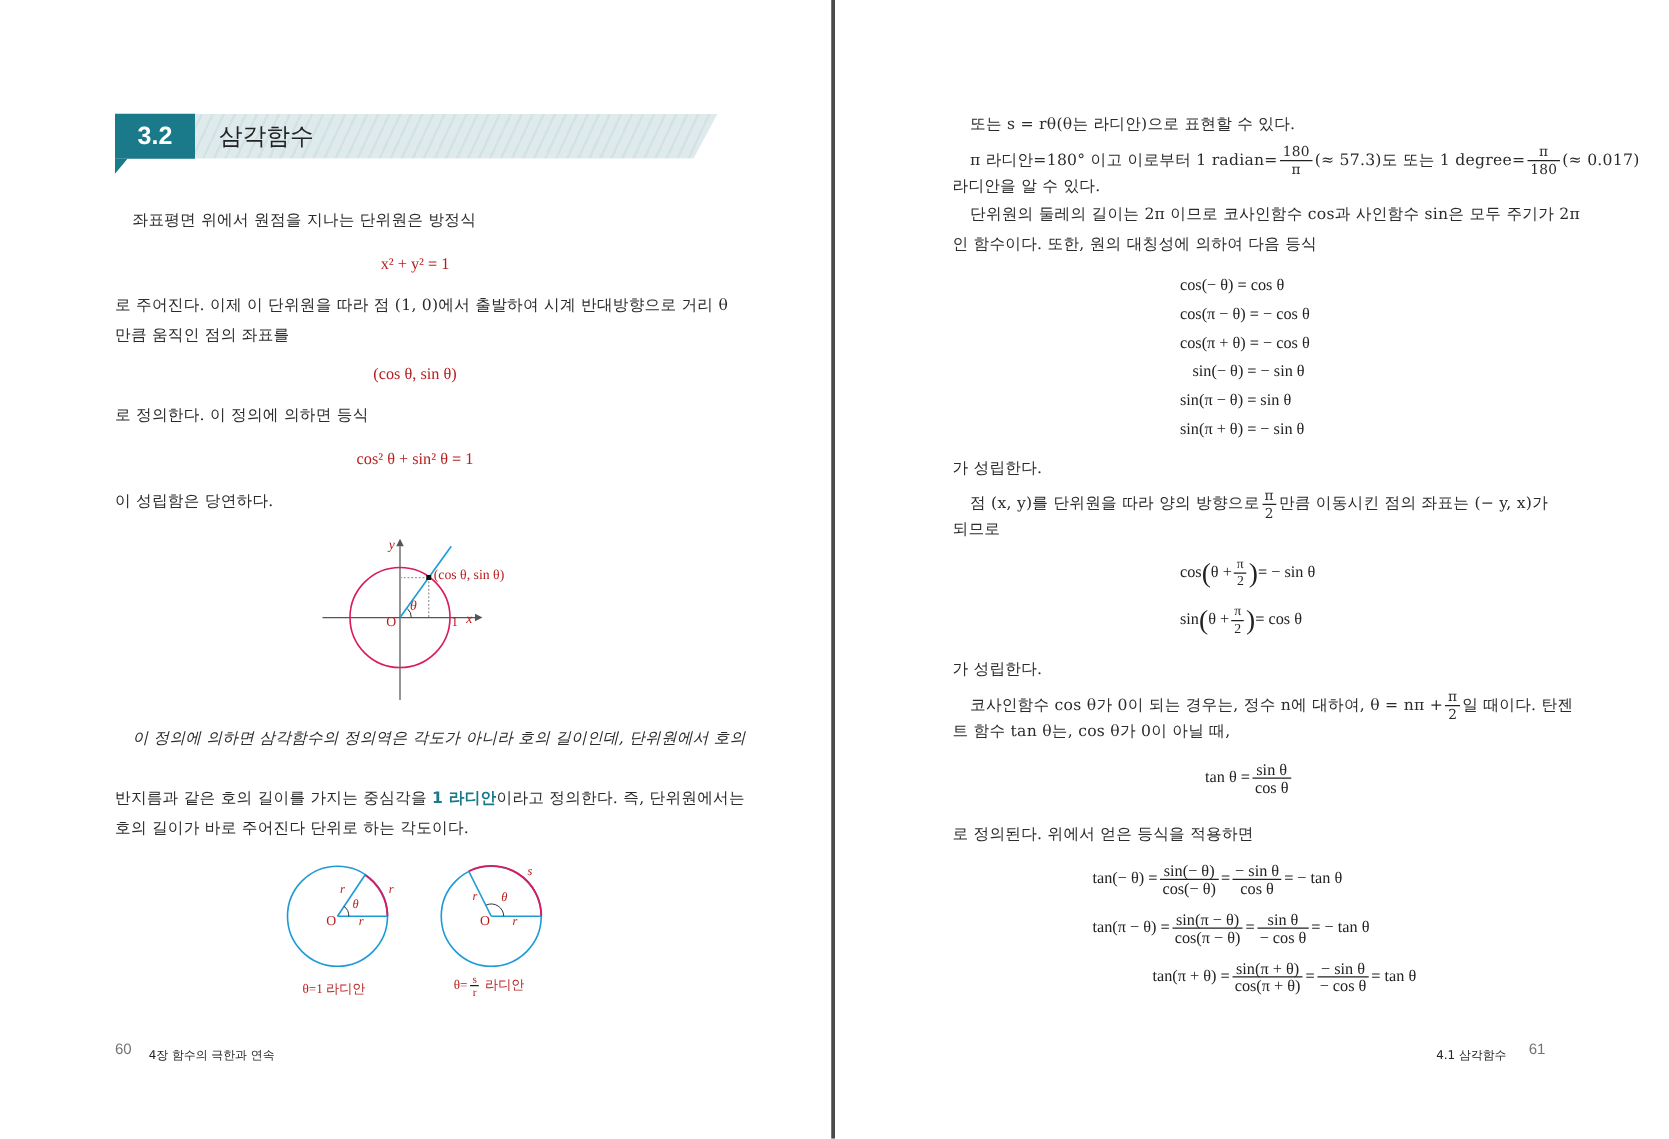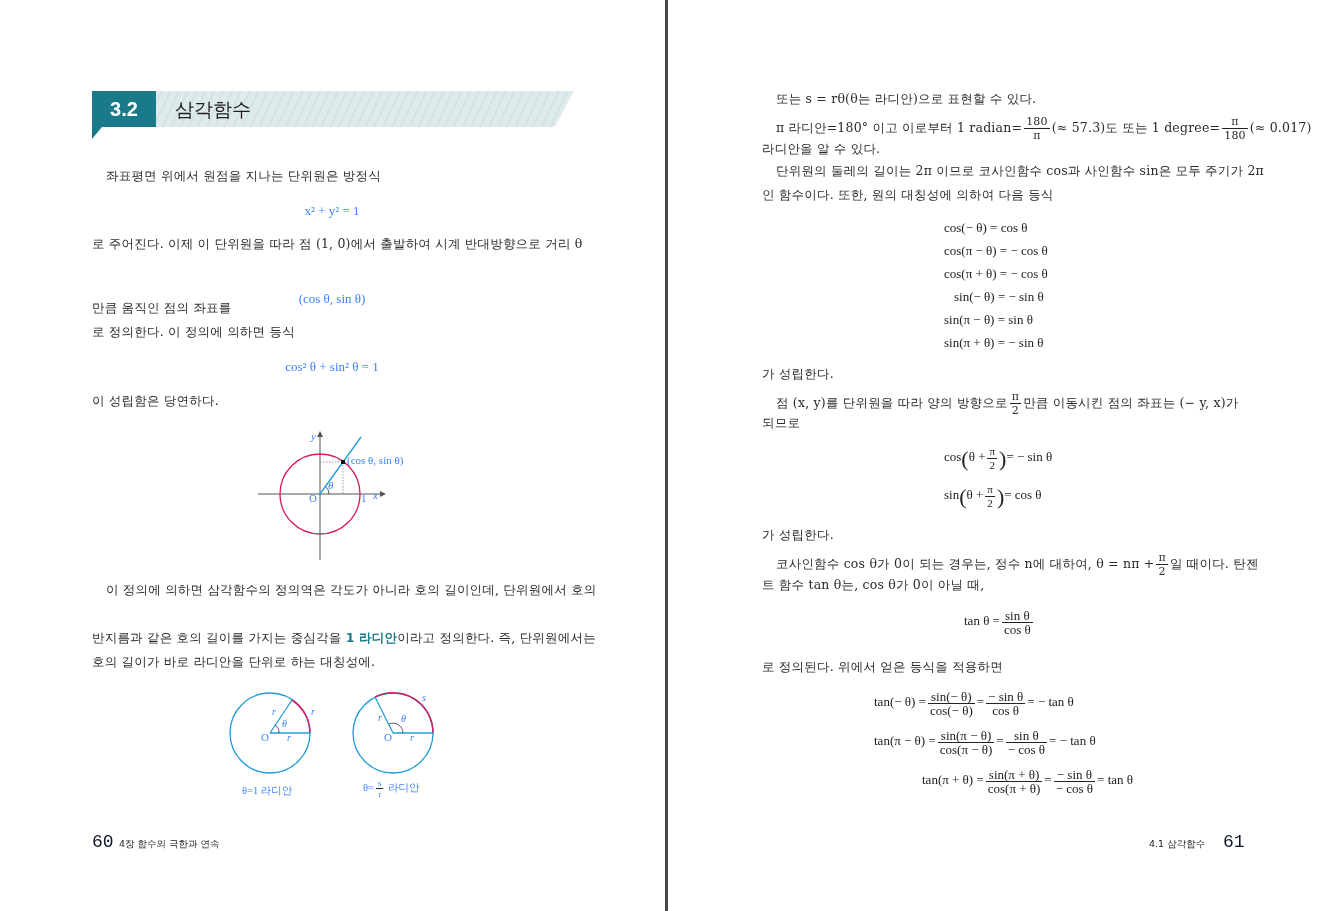--- a/index.html
+++ b/index.html
@@ -2,50 +2,50 @@
 <html><head>
 <meta charset="utf-8">
 <style>
   html,body{margin:0;padding:0;background:#fff;}
   body{width:1335px;height:911px;position:relative;overflow:hidden;font-family:"DejaVu Serif",serif;color:#222;}
   .page{position:absolute;top:0;height:911px;}
   #left-page{left:0;width:666px;}
   #right-page{left:668px;width:667px;}
   .spine{position:absolute;left:665px;top:0;width:3px;height:911px;background:#4a4a4a;}
   .txt{position:absolute;font-size:12.5px;line-height:16px;white-space:nowrap;color:#2a2a2a;letter-spacing:0.2px;}
-  .math{position:absolute;font-family:"Liberation Serif",serif;font-size:13px;white-space:nowrap;color:#3b82f6;}
+  .math{position:absolute;font-family:"Liberation Serif",serif;font-size:13px;white-space:nowrap;color:#b91c1c;}
   .center{text-align:center;}
   
   .band{position:absolute;left:92px;top:91px;width:482px;height:36px;background:repeating-linear-gradient(115deg,#dfeaec 0 6px,#d3e2e5 6px 8px);clip-path:polygon(0 0,100% 0,96% 100%,0 100%);}
   .band-num{position:absolute;left:92px;top:91px;width:64px;height:36px;background:#1a7a8a;color:#fff;font-family:"Liberation Sans",sans-serif;font-weight:bold;font-size:20px;line-height:36px;text-align:center;}
   .band-tail{position:absolute;left:92px;top:127px;width:0;height:0;border-top:12px solid #1a7a8a;border-right:10px solid transparent;}
   .band-title{position:absolute;left:175px;top:91px;line-height:36px;font-family:"DejaVu Sans",sans-serif;font-size:19px;color:#222;}
   .hl{color:#1a7a8a;font-family:"DejaVu Sans",sans-serif;font-weight:bold;}
-  .folio-num{position:absolute;font-family:Liberation Mono, monospace;font-size:18px;color:#0f172a;}
+  .folio-num{position:absolute;font-family:Liberation Sans, sans-serif;font-size:12px;color:#737373;}
   .folio-txt{position:absolute;font-family:"DejaVu Sans",sans-serif;font-size:9.5px;color:#222;}
   .frac{display:inline-block;vertical-align:middle;text-align:center;line-height:13px;margin:0 2px;}
   .frac .n{display:block;border-bottom:1px solid #222;padding:0 2px;}
   .frac .d{display:block;padding:0 2px;}
   .eqrow{position:absolute;font-family:"Liberation Serif",serif;font-size:13px;white-space:nowrap;}
 </style>
 </head>
 <body>
 
 <div class="spine"></div>
 
 <div id="left-page" class="page">
   <div class="band"></div>
   <div class="band-num">3.2</div>
   <div class="band-tail"></div>
   <div class="band-title">삼각함수</div>
 
   <div class="txt" style="left:106px;top:168px;">좌표평면 위에서 원점을 지나는 단위원은 방정식</div>
   <div class="math center" style="left:232px;top:203px;width:200px;">x² + y² = 1</div>
   <div class="txt" style="left:92px;top:236px;">로 주어진다. 이제 이 단위원을 따라 점 (1, 0)에서 출발하여 시계 반대방향으로 거리 θ</div>
-  <div class="txt" style="left:92px;top:260px;margin-top:40px;">만큼 움직인 점의 좌표를</div>
+  <div class="txt" style="left:92px;top:260px;">만큼 움직인 점의 좌표를</div>
   <div class="math center" style="left:232px;top:291px;width:200px;">(cos θ,  sin θ)</div>
   <div class="txt" style="left:92px;top:324px;">로 정의한다. 이 정의에 의하면 등식</div>
   <div class="math center" style="left:232px;top:359px;width:200px;">cos² θ + sin² θ = 1</div>
   <div class="txt" style="left:92px;top:393px;">이 성립함은 당연하다.</div>
 
   <svg style="position:absolute;left:250px;top:425px;" width="180" height="140">
     <line x1="8" y1="69" x2="130" y2="69" stroke="#555" stroke-width="1"></line>
     <polygon points="130,66 136,69 130,72" fill="#555"></polygon>
     <line x1="70" y1="135" x2="70" y2="12" stroke="#555" stroke-width="1"></line>
     <polygon points="67,12 70,6 73,12" fill="#555"></polygon>
@@ -56,25 +56,25 @@
     <rect x="91" y="35" width="4" height="4" fill="#111"></rect>
     <path d="M79 69 A9 9 0 0 0 76 62" fill="none" stroke="#333" stroke-width="0.8"></path>
   </svg>
   <div class="math" style="left:311px;top:430px;font-size:11px;font-style:italic;">y</div>
   <div class="math" style="left:373px;top:489px;font-size:11px;font-style:italic;">x</div>
   <div class="math" style="left:309px;top:492px;font-size:11px;">O</div>
   <div class="math" style="left:361px;top:492px;font-size:11px;">1</div>
   <div class="math" style="left:328px;top:479px;font-size:11px;font-style:italic;">θ</div>
   <div class="math" style="left:347px;top:454px;font-size:11px;">(cos θ, sin θ)</div>
 
-  <div class="txt" style="left:106px;top:582px;">이 정의에 의하면 삼각함수의 정의역은 각도가 아니라 호의 길이인데, 단위원에서 호의</div>
+  <div class="txt" style="left:106px;top:582px;font-style:italic;">이 정의에 의하면 삼각함수의 정의역은 각도가 아니라 호의 길이인데, 단위원에서 호의</div>
   <div class="txt" style="left:92px;top:630px;">
     <span>반지름과 같은 호의 길이를 가지는 중심각을 </span><span class="hl">1 라디안</span><span>이라고 정의한다. 즉, 단위원에서는</span>
   </div>
-  <div class="txt" style="left:92px;top:654px;">호의 길이가 바로 라디안을 단위로 하는 대칭성에.</div>
+  <div class="txt" style="left:92px;top:654px;">호의 길이가 바로 주어진다 단위로 하는 각도이다.</div>
 
   <svg style="position:absolute;left:220px;top:685px;" width="230" height="90">
     <circle cx="50" cy="48" r="40" fill="none" stroke="#1e9bd7" stroke-width="1.3"></circle>
     <path d="M72 15 A40 40 0 0 1 90 48" fill="none" stroke="#d81b60" stroke-width="1.5"></path>
     <line x1="50" y1="48" x2="90" y2="48" stroke="#1e9bd7" stroke-width="1.3"></line>
     <line x1="50" y1="48" x2="72" y2="15" stroke="#1e9bd7" stroke-width="1.3"></line>
     <path d="M59 48 A9 9 0 0 0 55 40" fill="none" stroke="#333" stroke-width="0.8"></path>
     <circle cx="173" cy="48" r="40" fill="none" stroke="#1e9bd7" stroke-width="1.3"></circle>
     <path d="M155 12 A40 40 0 0 1 213 48" fill="none" stroke="#d81b60" stroke-width="1.5"></path>
     <line x1="173" y1="48" x2="213" y2="48" stroke="#1e9bd7" stroke-width="1.3"></line>

